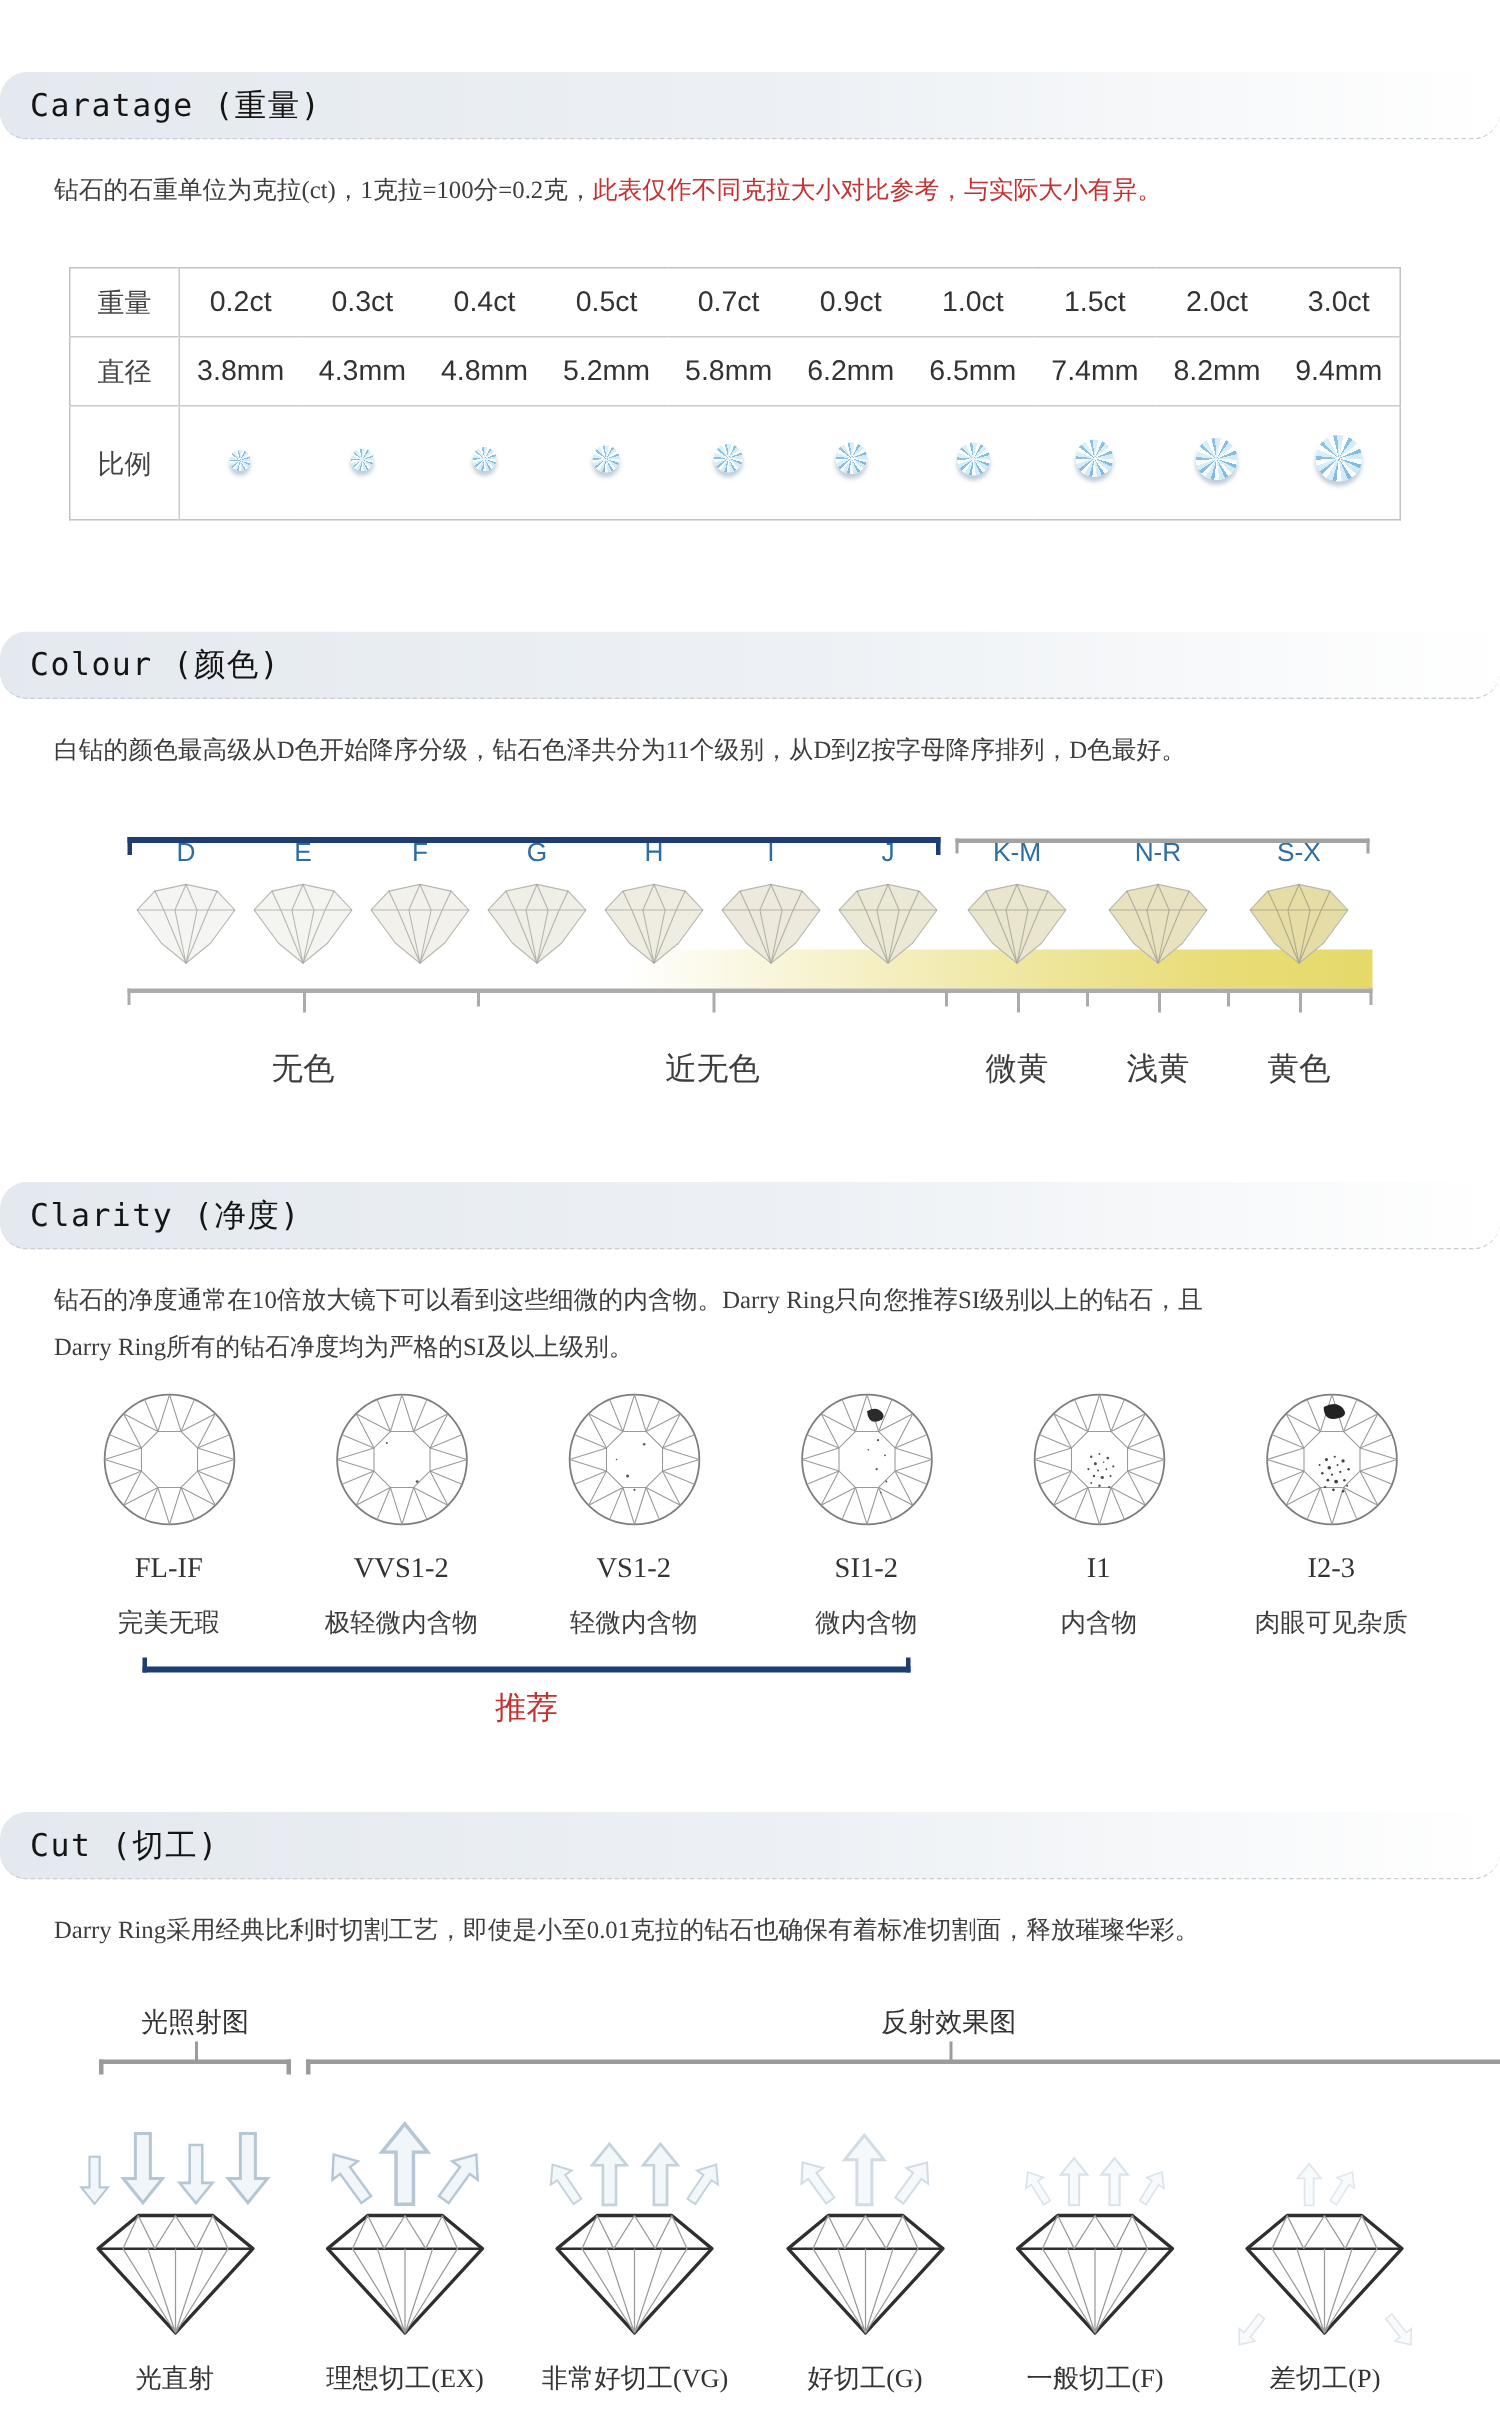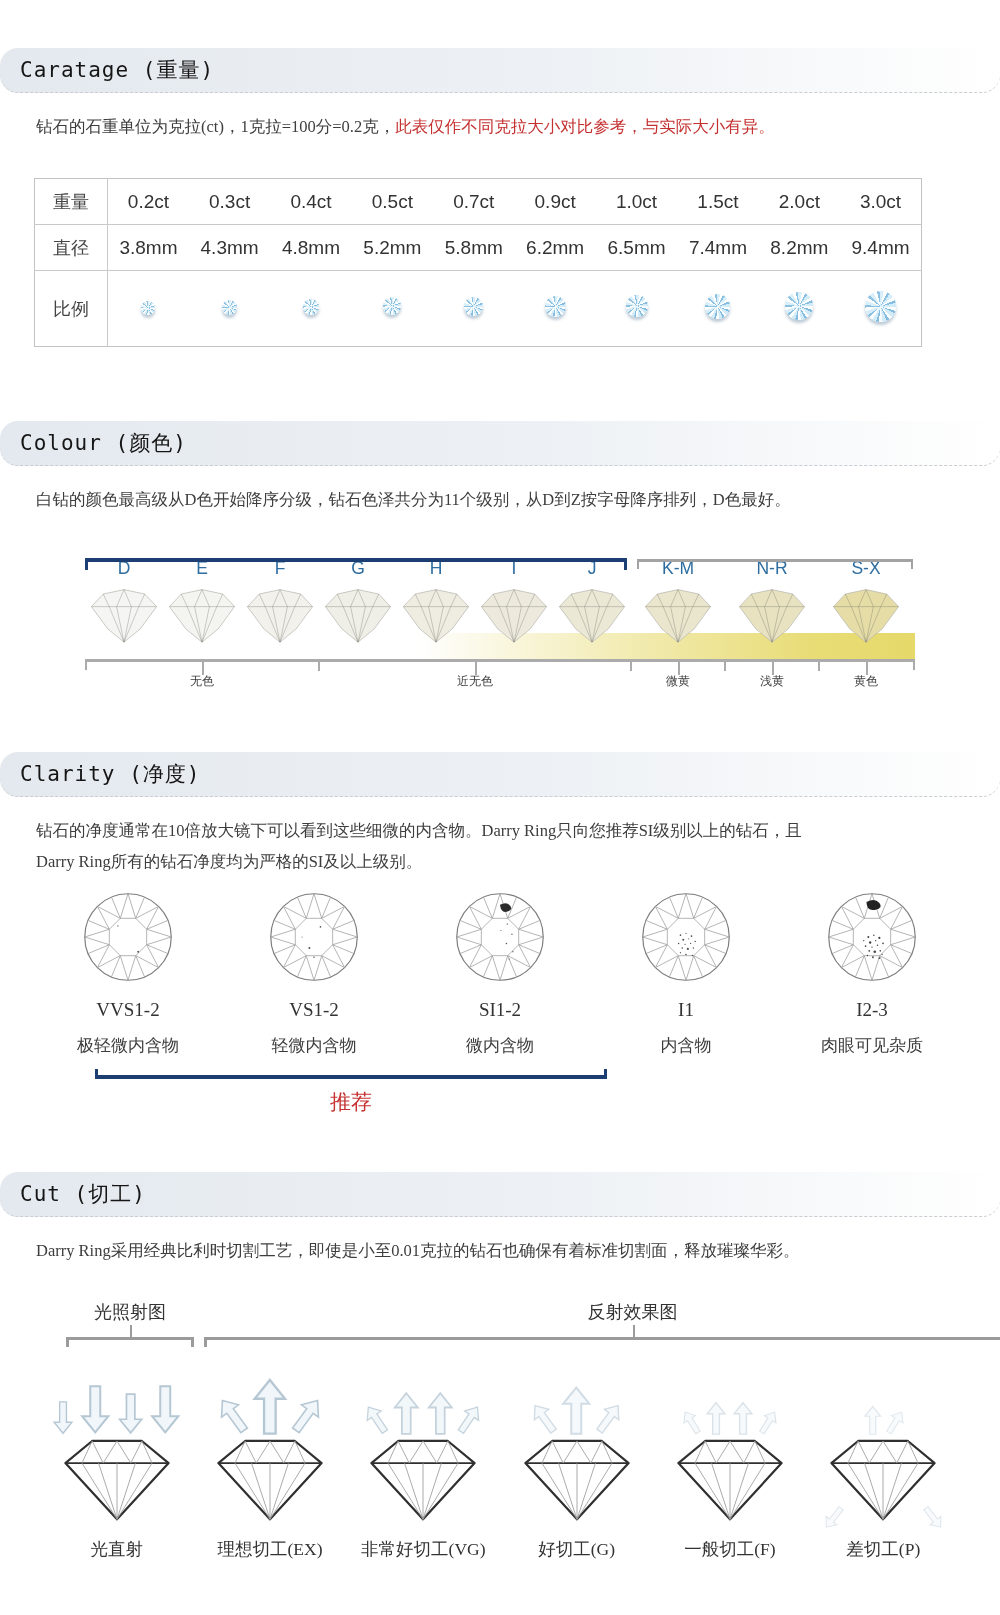--- a/index.html
+++ b/index.html
@@ -11,21 +11,21 @@
     height:45px; display:flex; align-items:center; padding-left:20px; box-sizing:border-box;
     background:linear-gradient(90deg,#e4e9ef 0%,#edf1f5 55%,#f9fafb 85%,#ffffff 100%);
     border-bottom:1px dashed #c9cdd2;
     font-family:"DejaVu Sans Mono","Liberation Mono",monospace;
     font-size:21px; letter-spacing:1px; color:#151515;border-radius:18px;
   }
   .intro { margin:18px 36px 0 36px; font-size:16.5px; line-height:1.9; color:#3d3d3d; }
   .red { color:var(--red,#c53030); }
 
   
-  .ct-table { width:888px; margin:36px 0 0 34px; border-collapse:collapse; table-layout:fixed;
+  .ct-table { width:888px; margin:36px 0 0 46px; border-collapse:collapse; table-layout:fixed;
               border:1px solid #c2c2c2; font-family:"Liberation Sans",sans-serif; }
   .ct-table tr { border-bottom:1px solid #c9c9c9; }
   .ct-table tr:last-child { border-bottom:none; }
   .ct-table th { width:70px; border-right:1px solid #c9c9c9; font-weight:normal;
                  font-family:"Liberation Serif",serif; font-size:18px; color:#444; }
   .ct-table td { text-align:center; vertical-align:middle; font-size:19px; color:#333; }
   .row-wt, .row-dm { height:46px; }
   .row-ic { height:76px; }
   .gem-dot { display:inline-block; border-radius:50%;
     width:calc(var(--size,16) * 1px); height:calc(var(--size,16) * 1px);
@@ -53,21 +53,21 @@
   .gems-row > div { text-align:center; }
   .gem { width:74px; height:60px; display:block; margin:8px auto 0; }
   .baseline { height:26px; margin-top:-14px; position:relative; z-index:0;
     border-bottom:3px solid #ababab;
     background:linear-gradient(90deg, rgba(230,217,106,0) 0%, rgba(230,217,106,0) 40%,
       rgba(230,217,106,.25) 52%, rgba(230,217,106,.6) 70%, rgba(230,217,106,.92) 88%,
       var(--yellow,#e6d96a) 100%); }
   .baseline::before, .baseline::after { content:''; position:absolute; bottom:-11px; width:2px; height:11px; background:#ababab; }
   .baseline::before { left:0; } .baseline::after { right:0; }
   .groups { display:flex; }
-  .grp { position:relative; text-align:center; padding-top:11px; font-size:12px; color:#3d3d3d; box-sizing:border-box; }
+  .grp { position:relative; text-align:center; padding-top:36px; font-size:21px; color:#3d3d3d; box-sizing:border-box; }
   .grp::after { content:''; position:absolute; top:0; left:50%; width:2px; height:13px; background:#ababab; }
   .grp + .grp::before { content:''; position:absolute; top:0; left:-1px; width:2px; height:9px; background:#ababab; }
   .g1 { width:234px; } .g2 { width:312px; } .g3,.g4,.g5 { width:94px; }
 
   
   .clarity-row { display:flex; margin:14px 35px 0; }
   .cl-col { flex:1; display:flex; flex-direction:column; align-items:center; }
   .cl-svg { width:92px; height:92px; }
   .cl-code { margin-top:16px; font-size:19px; color:#333; }
   .cl-name { margin-top:13px; font-size:17px; color:#3d3d3d; }
@@ -292,20 +292,27 @@
     </div>
     <p class="intro">
       <span>钻石的净度通常在10倍放大镜下可以看到这些细微的内含物。Darry Ring只向您推荐SI级别以上的钻石，且</span><br>
       <span>Darry Ring所有的钻石净度均为严格的SI及以上级别。</span>
     </p>
 
     <div class="clarity-row">
       <div class="cl-col">
         <svg class="cl-svg" viewBox="0 0 100 100">
             <use href="#claritybase"></use>
+          </svg>
+        <div class="cl-code">FL-IF</div>
+        <div class="cl-name">完美无瑕</div>
+      </div>
+      <div class="cl-col">
+        <svg class="cl-svg" viewBox="0 0 100 100">
+            <use href="#claritybase"></use>
           <g fill="#555">
               <circle cx="61" cy="66" r="1"></circle>
               <circle cx="39" cy="38" r="0.7"></circle>
             </g>
         </svg>
         <div class="cl-code">VVS1-2</div>
         <div class="cl-name">极轻微内含物</div>
       </div>
       <div class="cl-col">
         <svg class="cl-svg" viewBox="0 0 100 100">

